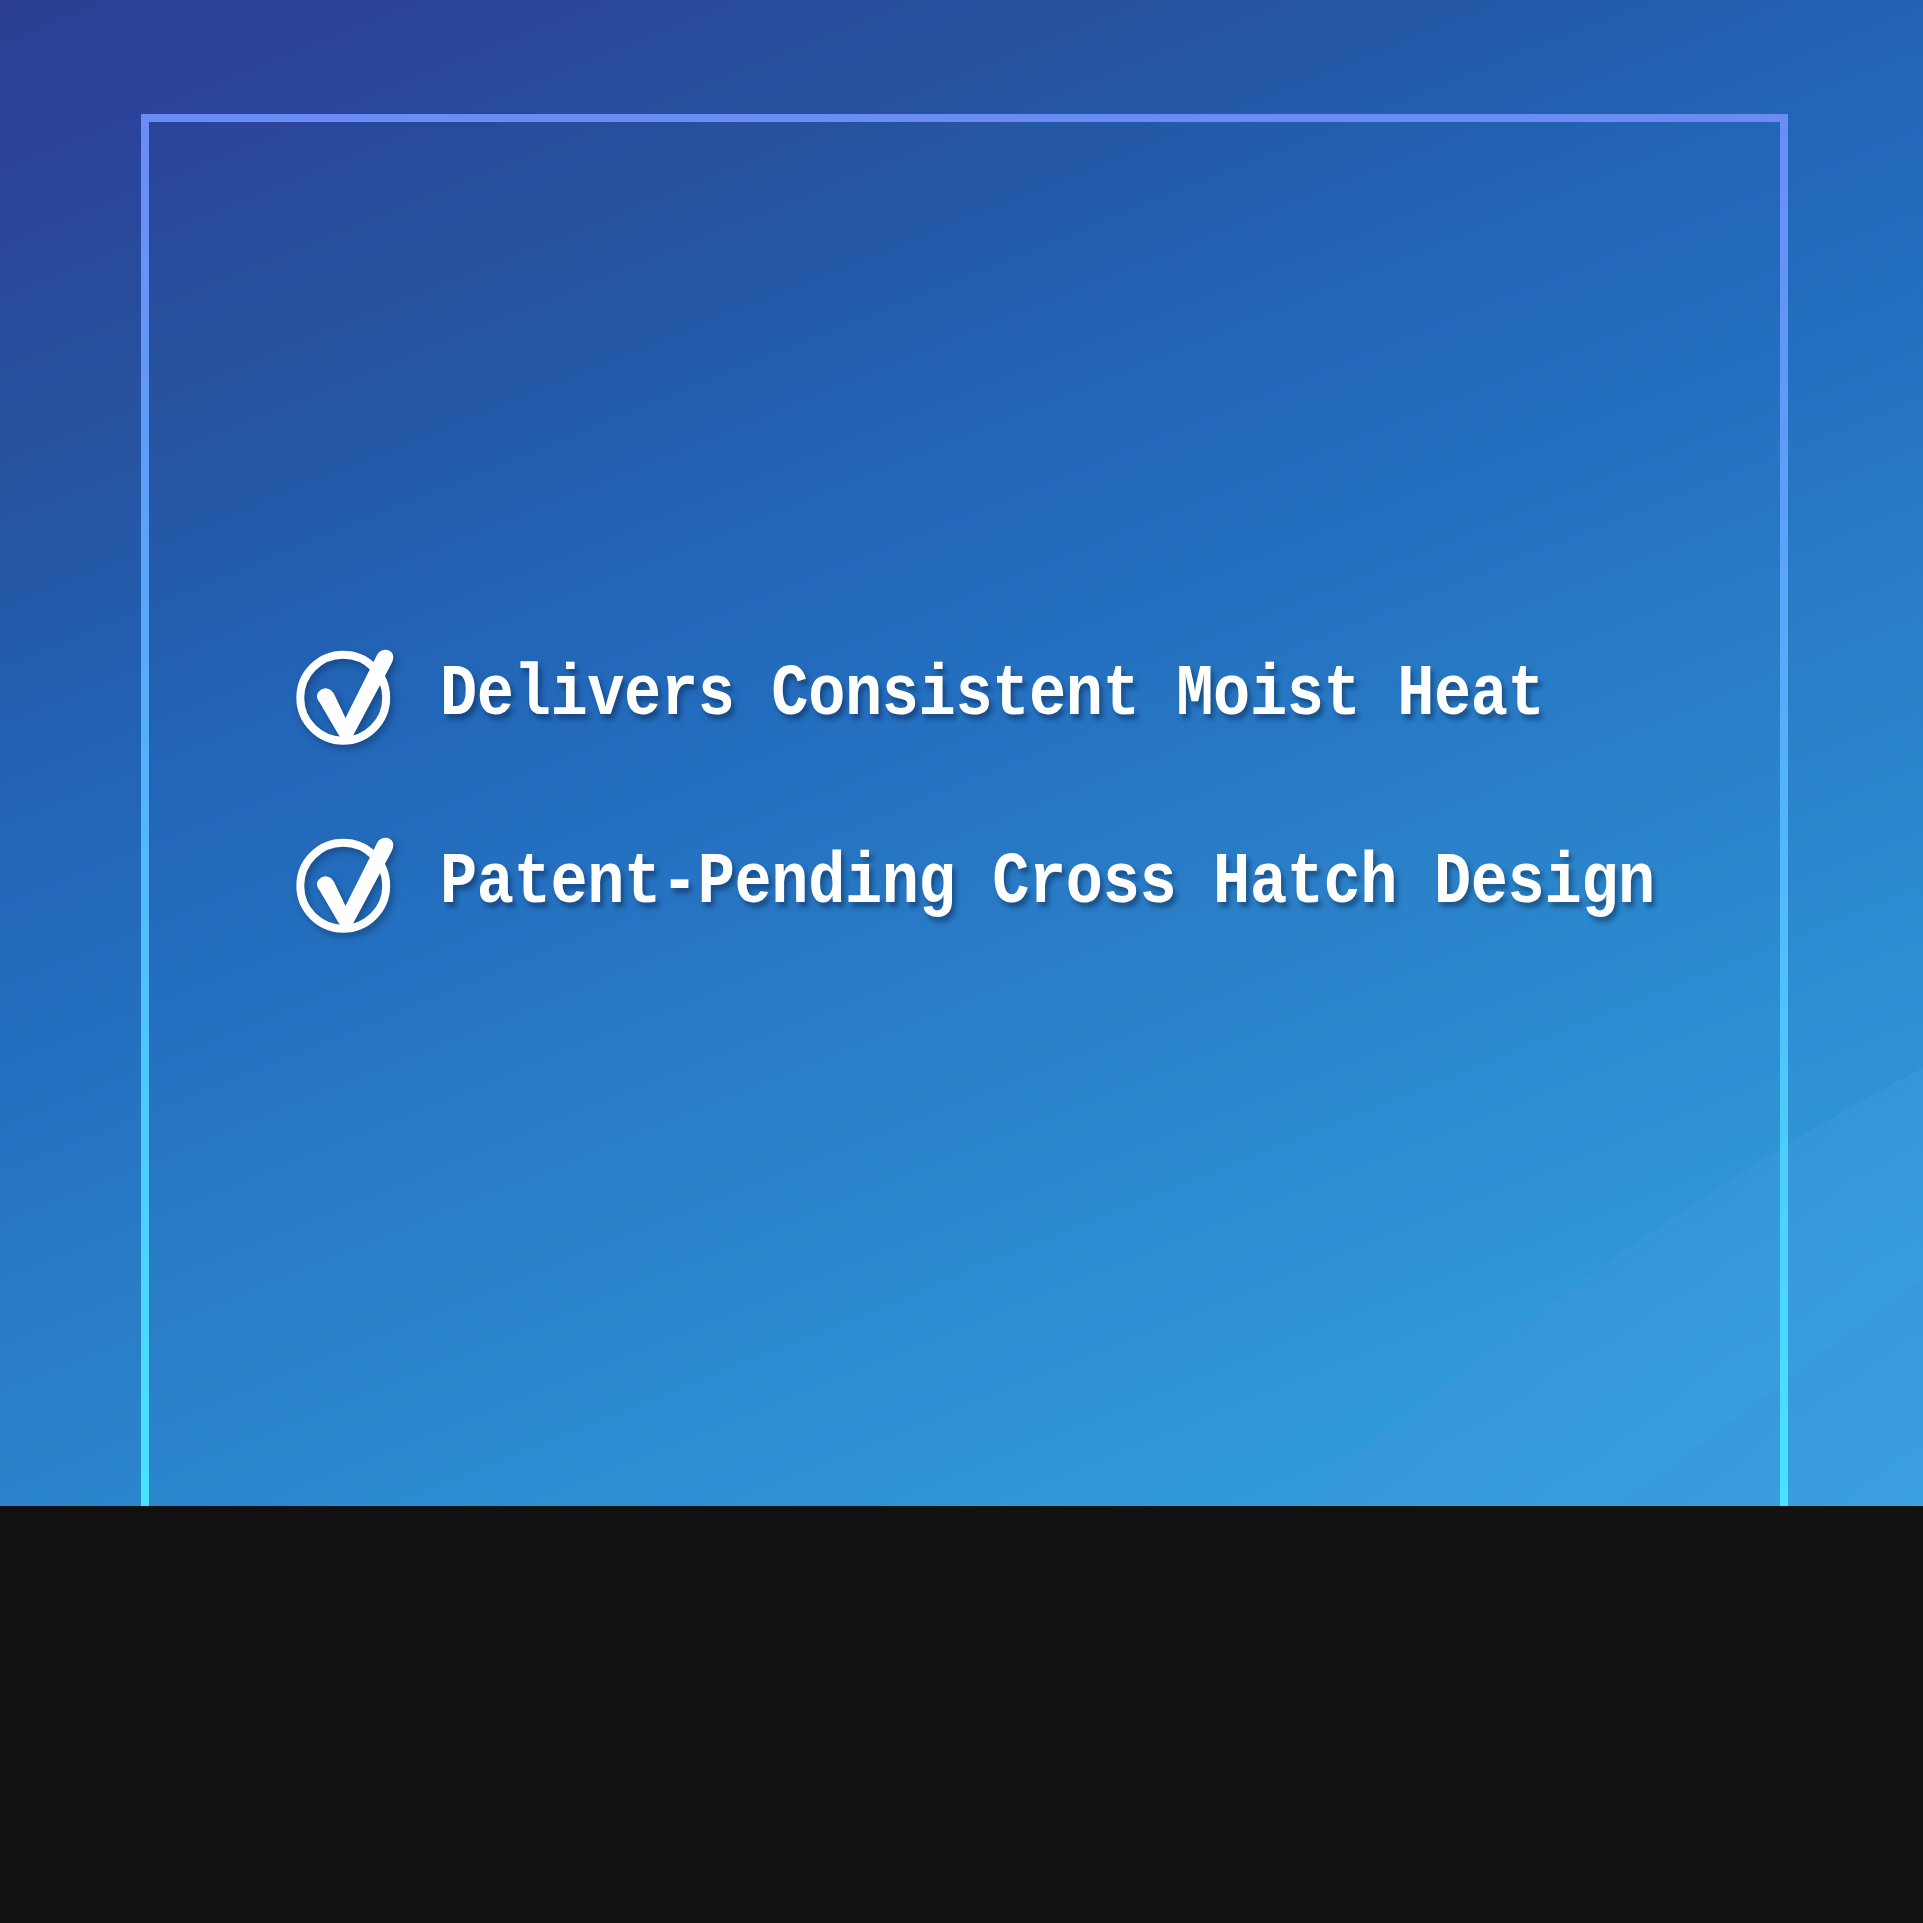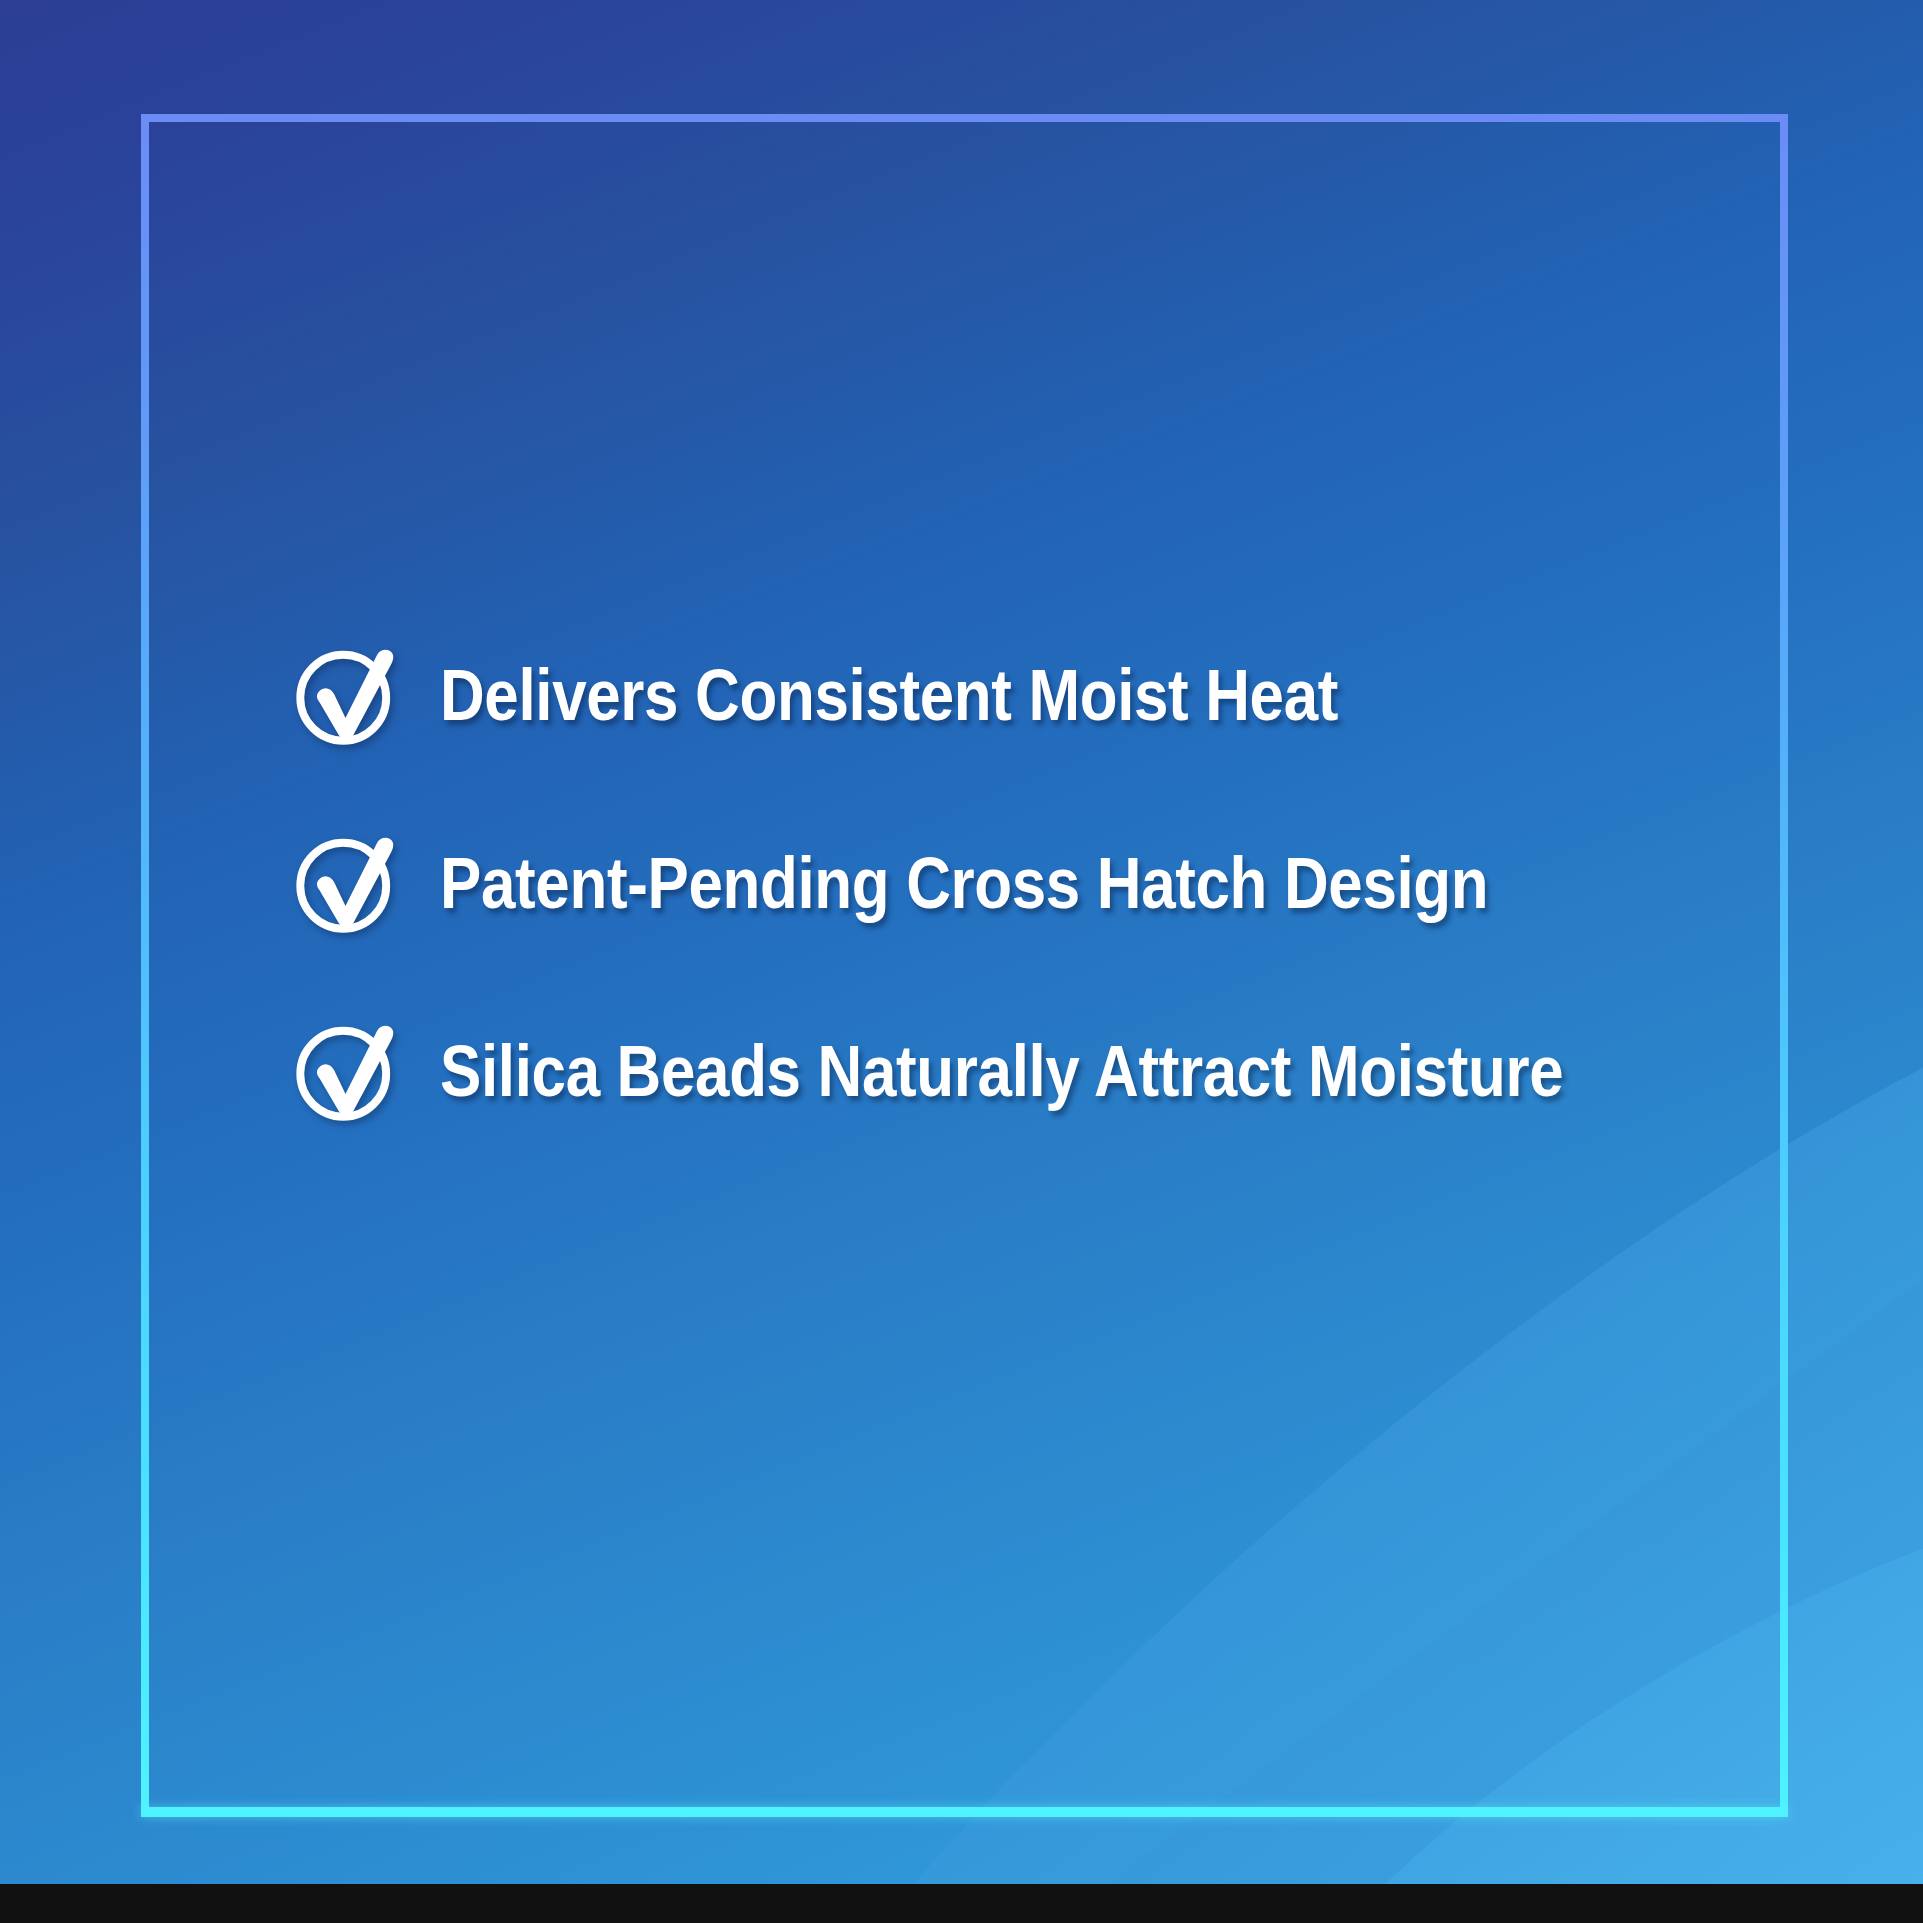--- a/index.html
+++ b/index.html
@@ -5,23 +5,23 @@
 <style>
   html, body {
     margin: 0;
     padding: 0;
     background: #111;
   }
 
   #canvas {
     position: relative;
     width: 1924px;
-    height: 1884px;
+    height: 1506px;
     overflow: hidden;
-    font-family: Liberation Sans, sans-serif;
+    font-family: Liberation Mono, monospace;
     
     background:
       linear-gradient(158deg,
         #2c3f94 0%,
         #2a439b 8%,
         #27529f 20%,
         #2262b4 34%,
         #2470c0 48%,
         #2a80c8 62%,
         #2d8ed2 76%,
@@ -164,26 +164,17 @@
     <div class="check-row">
       <span class="check-icon">
         <svg viewBox="0 0 100 100" aria-hidden="true">
           <circle cx="48" cy="52" r="38" fill="none" stroke="#ffffff" stroke-width="7"></circle>
           <path d="M 27 46 C 31 42, 37 43, 40 49 L 50 70 L 78 14 C 81 8, 90 8, 92 14 C 93 18, 91 21, 89 25 L 57 85 C 54 90, 47 90, 44 85 L 27 56 C 24 52, 24 49, 27 46 Z" fill="#ffffff"></path>
         </svg>
       </span>
       <span class="check-label">Patent-Pending Cross Hatch Design</span>
     </div>
 
-    <div class="check-row">
-      <span class="check-icon">
-        <svg viewBox="0 0 100 100" aria-hidden="true">
-          <circle cx="48" cy="52" r="38" fill="none" stroke="#ffffff" stroke-width="7"></circle>
-          <path d="M 27 46 C 31 42, 37 43, 40 49 L 50 70 L 78 14 C 81 8, 90 8, 92 14 C 93 18, 91 21, 89 25 L 57 85 C 54 90, 47 90, 44 85 L 27 56 C 24 52, 24 49, 27 46 Z" fill="#ffffff"></path>
-        </svg>
-      </span>
-      <span class="check-label">Silica Beads Naturally Attract Moisture</span>
-    </div>
 
 
   </div>
 </div>
 
 
 </body></html>

